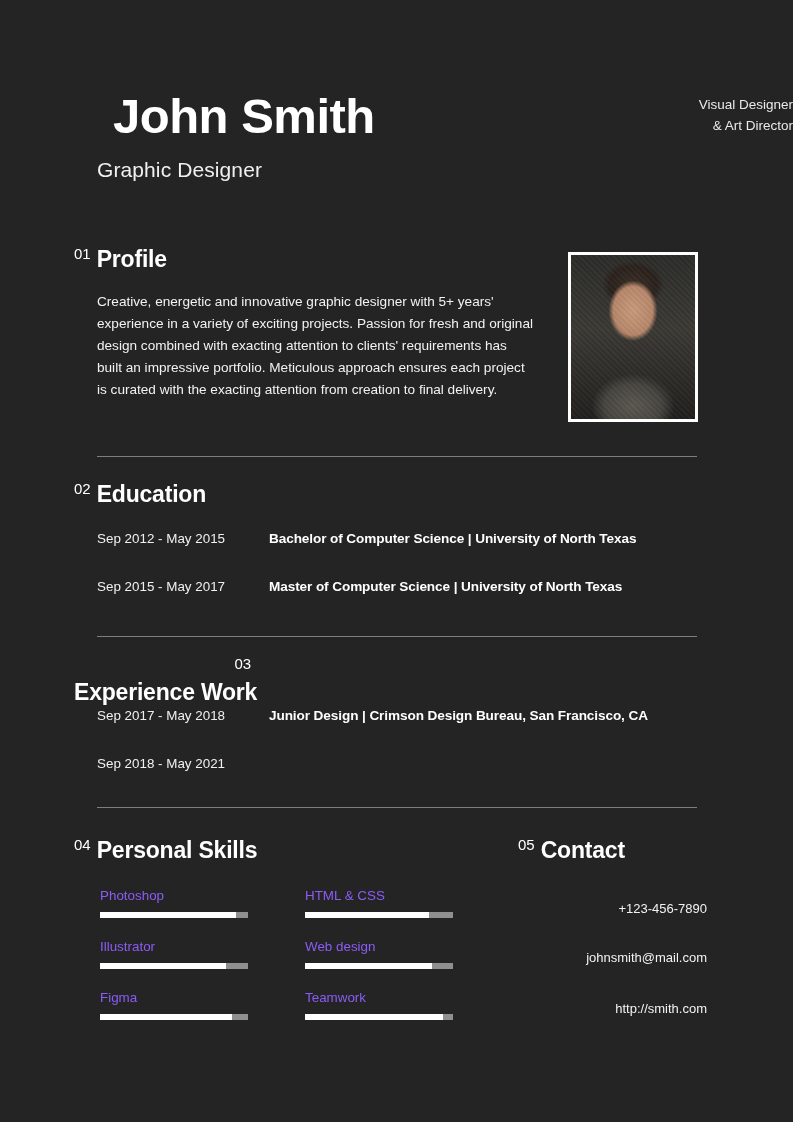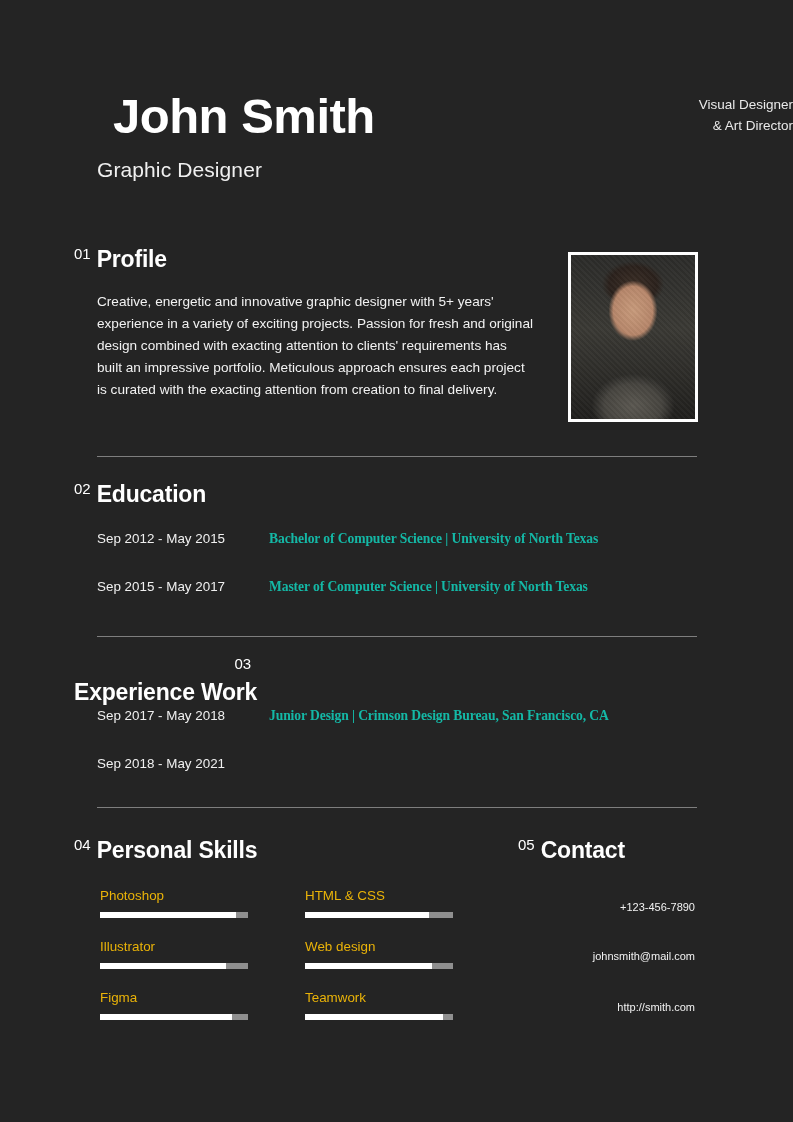--- a/index.html
+++ b/index.html
@@ -134,53 +134,52 @@
   }
   .tl-date {
     font-size: 13.4px;
     color: #f0f0f0;
     font-weight: 400;
     width: 172px;
     flex: none;
   }
   .tl-desc {
     font-size: 13.6px;
-    color: #14b8a6;
+    color: #ffffff;
     font-weight: bold;
     letter-spacing: -0.1px;
-    font-family: Liberation Serif, serif;
   }
 
   
   .skill {
     position: absolute;
     width: 148px;
   }
   .skill-label {
     font-size: 13.4px;
-    color: #eab308;
+    color: #8b5cf6;
     margin-bottom: 9px;
   }
   .bar-track {
     width: 148px;
     height: 6px;
     background: #8f8f8f;
   }
   .bar-fill {
     height: 6px;
     background: #ffffff;
   }
 
   
   .contact-item {
     position: absolute;
-    font-size: 11px;
+    font-size: 13px;
     color: #f2f2f2;
     text-align: right;
-    right: 98px;
+    right: 86px;
     white-space: nowrap;
   }
 </style>
 </head>
 <body>
 
 <div class="page">
 
   <div class="header">
     <div class="name">John Smith</div>

